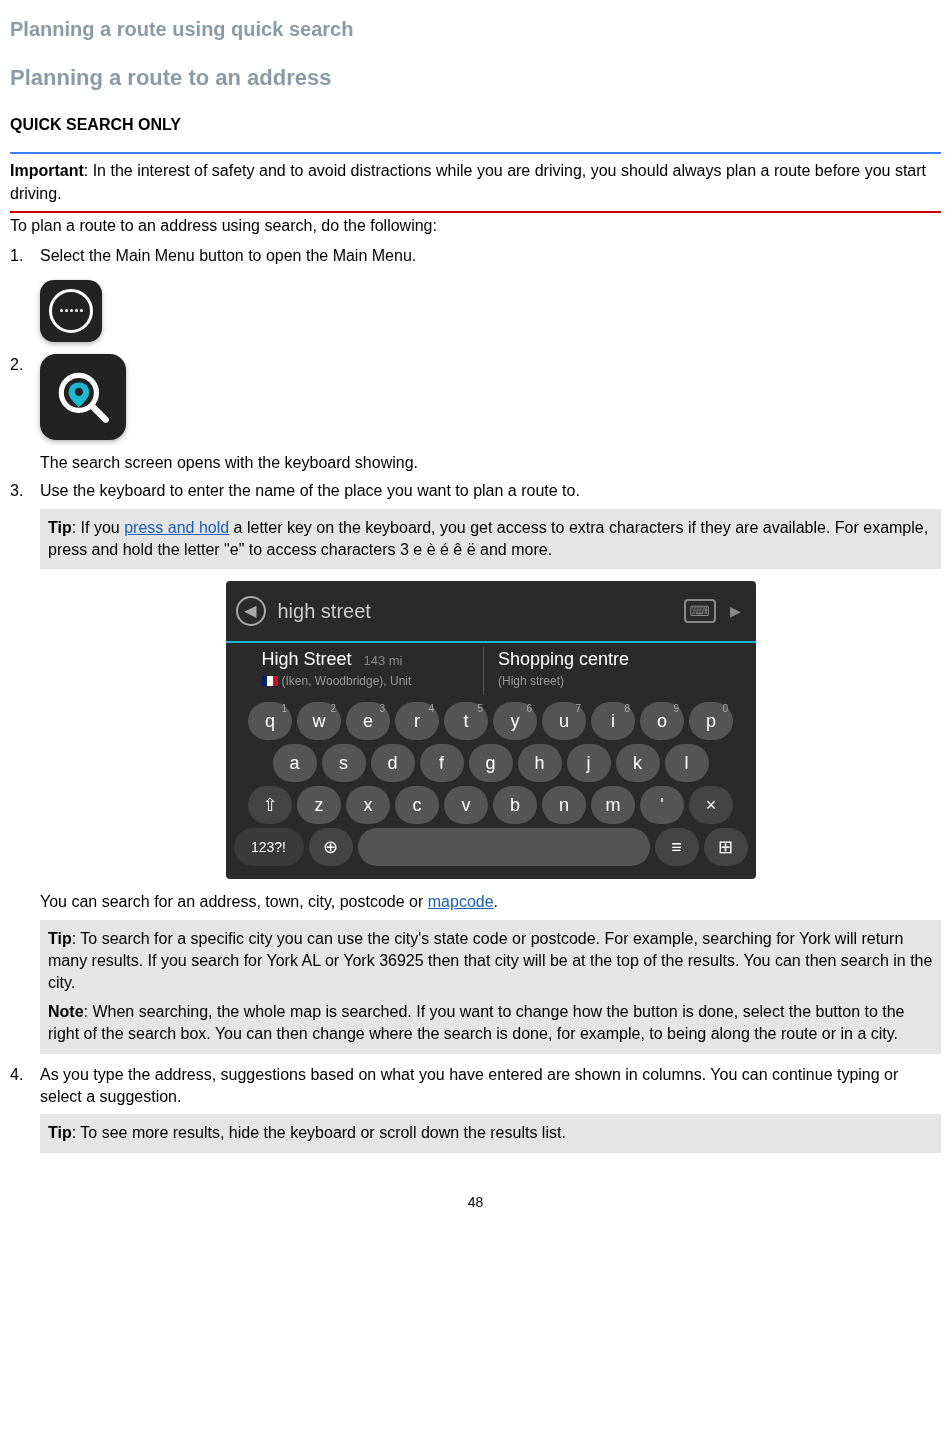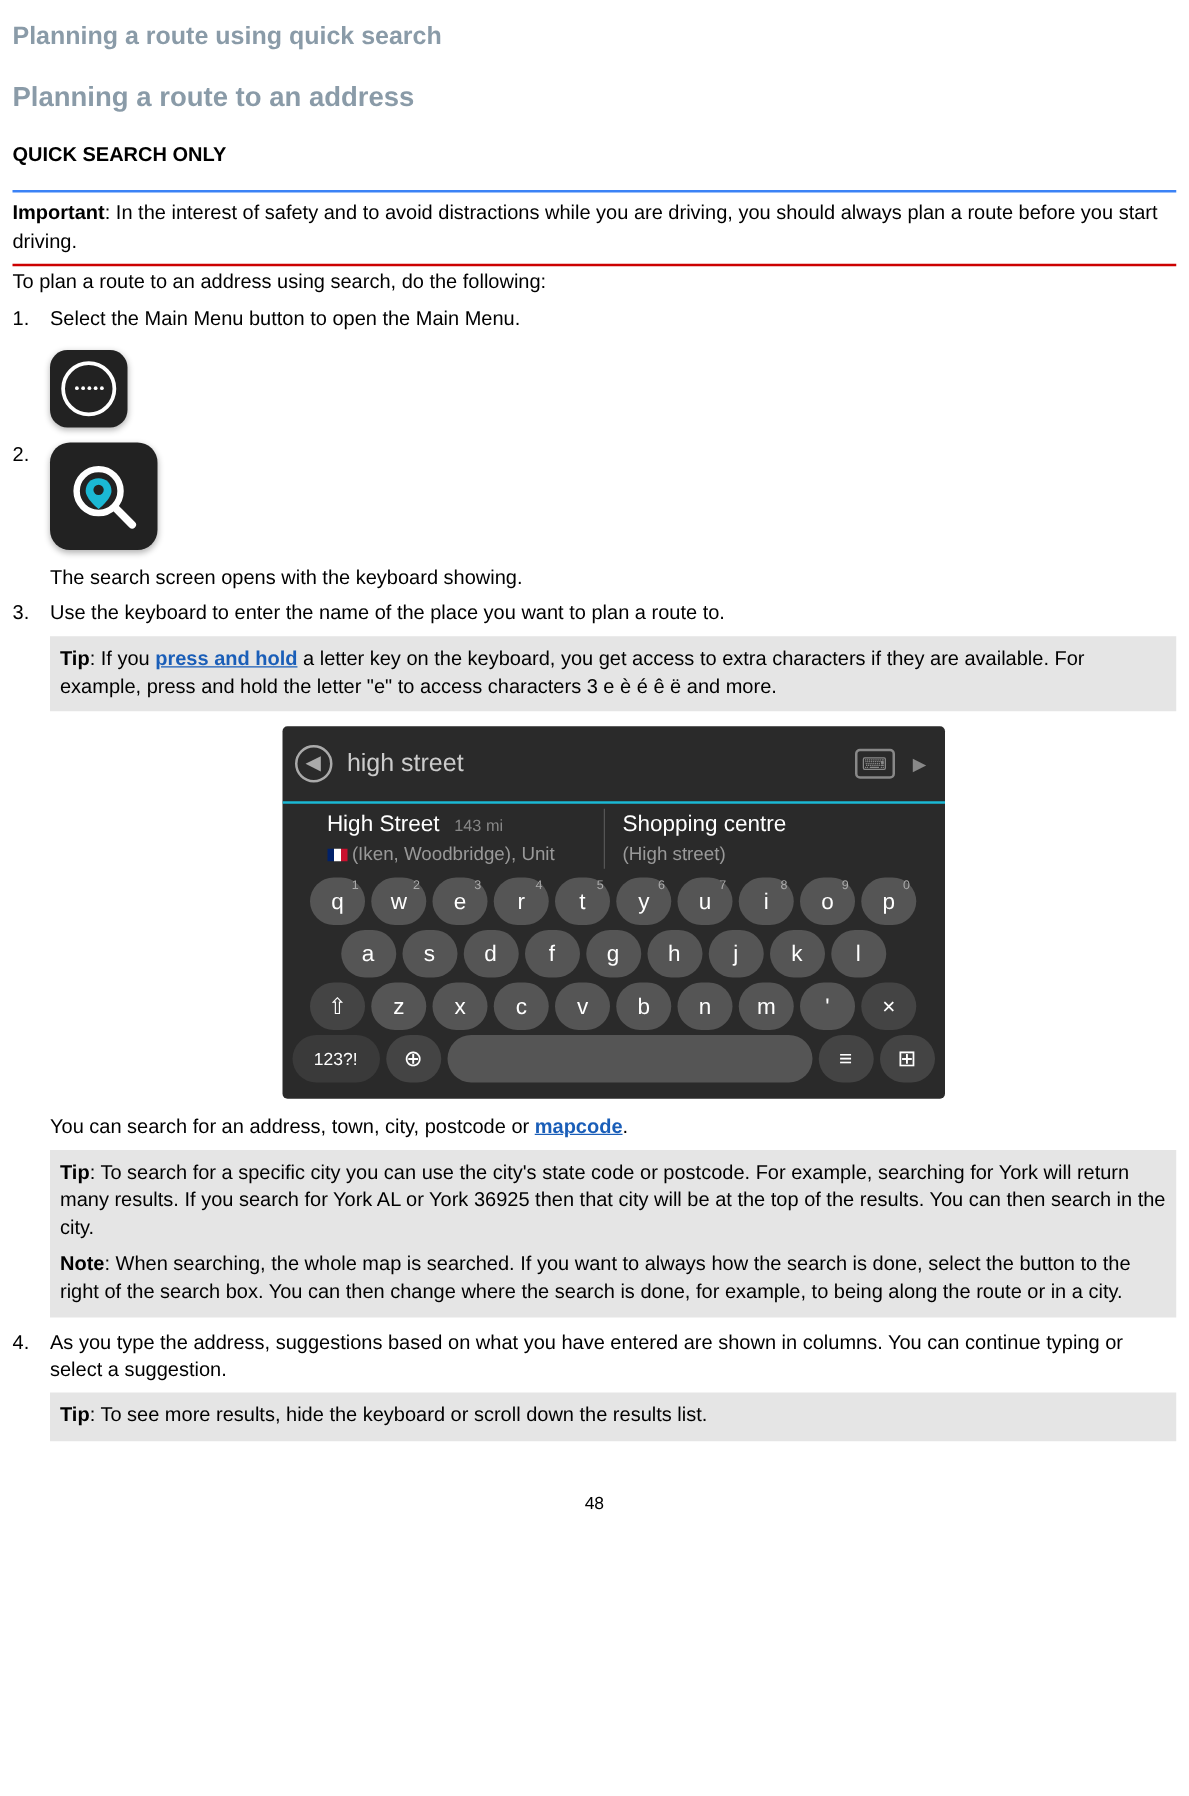--- a/index.html
+++ b/index.html
@@ -116,21 +116,20 @@
     }
     .tip-box p {
       margin-bottom: 6px;
     }
     .tip-box p:last-child {
       margin-bottom: 0;
     }
     .link {
       color: #1a5eb8;
       text-decoration: underline;
-      font-weight: bold;
     }
     .keyboard-image {
       width: 530px;
       height: 298px;
       background: #2a2a2a;
       margin: 12px auto 12px auto;
       border-radius: 4px;
       position: relative;
       overflow: hidden;
     }
@@ -180,21 +179,21 @@
       font-size: 14px;
     }
     .kb-result-col {
       flex: 1;
     }
     .kb-result-title {
       font-size: 18px;
       color: #fff;
     }
     .kb-result-sub {
-      font-size: 15px;
+      font-size: 12px;
       color: #999;
     }
     .kb-result-dist {
       color: #888;
       font-size: 13px;
       margin-left: 8px;
     }
     .kb-divider {
       width: 1px;
       background: #555;
@@ -385,21 +384,21 @@
 
     <div class="li-content">
       <span>You can search for an address, town, city, postcode or </span><span class="link">mapcode</span><span>.</span>
     </div>
 
     <div class="tip-box">
       <p>
         <strong>Tip</strong><span>: To search for a specific city you can use the city's state code or postcode. For example, searching for York will return many results. If you search for York AL or York 36925 then that city will be at the top of the results. You can then search in the city.</span>
       </p>
       <p>
-        <strong>Note</strong><span>: When searching, the whole map is searched. If you want to always how the search is done, select the button to the right of the search box. You can then change where the search is done, for example, to being along the route or in a city.</span>
+        <strong>Note</strong><span>: When searching, the whole map is searched. If you want to change how the button is done, select the button to the right of the search box. You can then change where the search is done, for example, to being along the route or in a city.</span>
       </p>
     </div>
   </li>
 
   <li>
     <div class="li-content">As you type the address, suggestions based on what you have entered are shown in columns. You can continue typing or select a suggestion.</div>
     <div class="tip-box">
       <p>
         <strong>Tip</strong><span>: To see more results, hide the keyboard or scroll down the results list.</span>
       </p>

